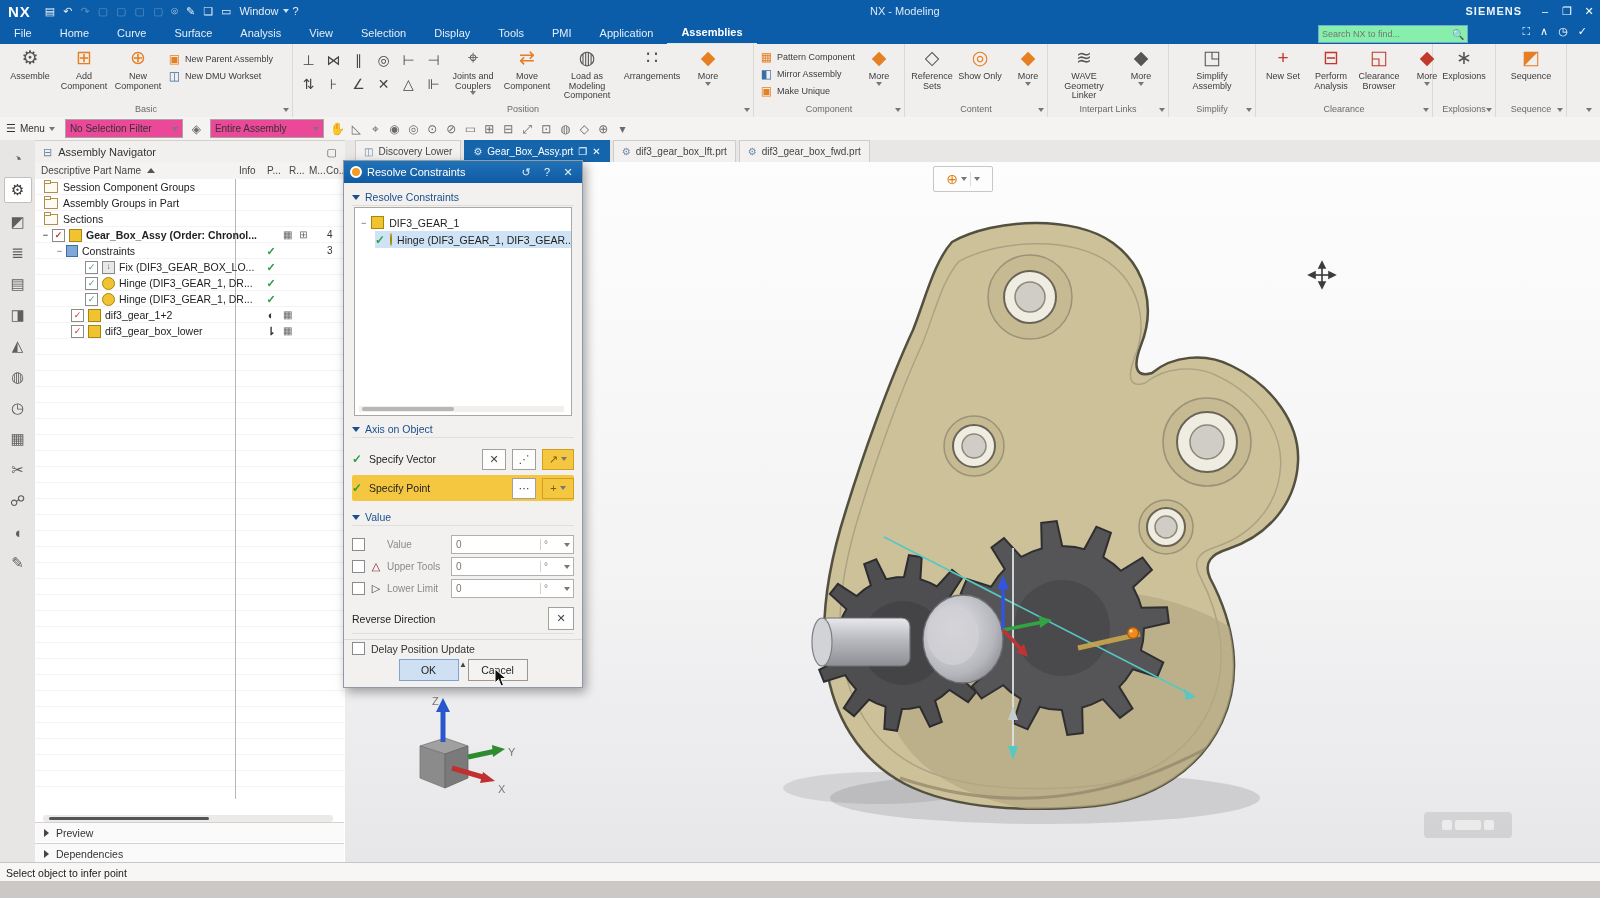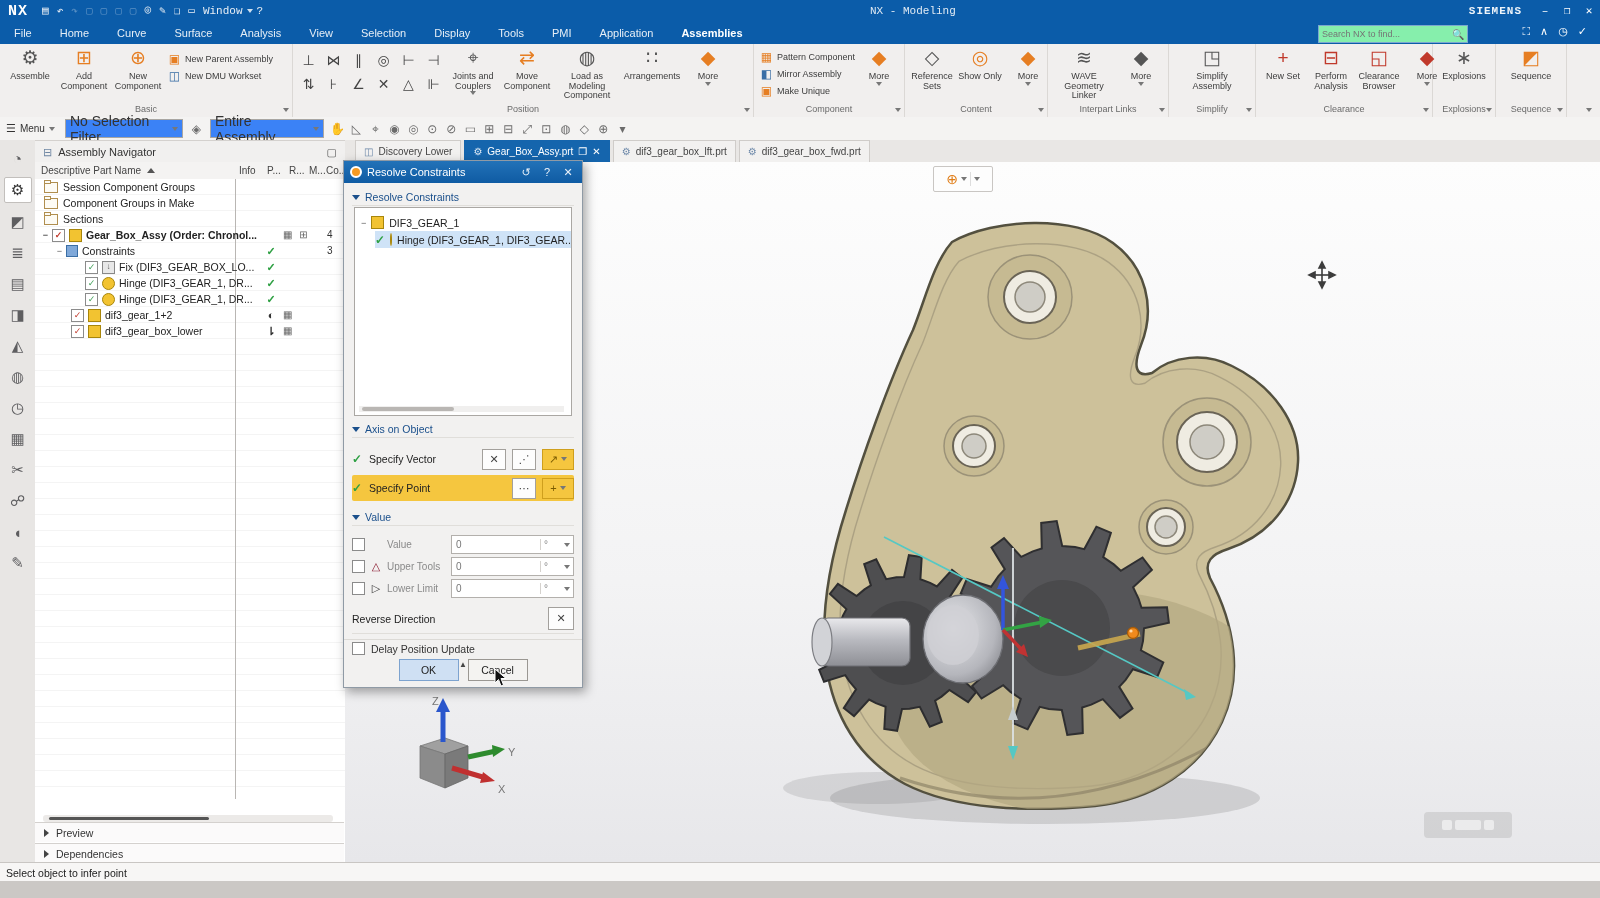--- a/index.html
+++ b/index.html
@@ -1,29 +1,29 @@
 <!DOCTYPE html>
 <html><head>
 <meta charset="utf-8">
 <style>
   html,body{margin:0;padding:0;background:#9aa0a6;font-family:"Liberation Sans",sans-serif;}
   #stage{position:relative;width:1600px;height:898px;background:#fff;overflow:hidden;}
   .abs{position:absolute;}
   .fl{display:flex;align-items:center;}
   
-  #titlebar{left:0;top:0;width:1600px;height:22px;background:#0b5ca9;color:#fff;display:flex;align-items:center;font-family:Liberation Mono, monospace;}
+  #titlebar{left:0;top:0;width:1600px;height:22px;background:#0b5ca9;color:#fff;display:flex;align-items:center;}
   #titlebar .app{font-weight:bold;font-size:15px;letter-spacing:1px;margin:0 10px 0 8px;}
   .tbico{color:#e8eef5;font-size:11px;margin:0 4px;line-height:22px;}
   .tbico.dim{opacity:.35;}
   #tb-title{position:absolute;left:870px;top:0;font-size:11px;color:#dfe9f3;line-height:22px;}
   #tb-brand{position:absolute;right:78px;top:0;font-size:11px;font-weight:bold;letter-spacing:1px;color:#eef4fa;line-height:22px;}
   .winbtn{width:22px;text-align:center;color:#fff;font-size:11px;line-height:22px;}
   #menubar{left:0;top:22px;width:1600px;height:22px;background:#0b5ca9;display:flex;align-items:center;}
   .menutab{color:#e6eef6;font-size:11px;padding:0 14px;line-height:22px;cursor:default;}
-  .menutab.active{color:#fff;font-weight:bold;border-bottom:1px solid #e5e5e5;}
+  .menutab.active{color:#fff;font-weight:bold;border-bottom:3px solid #e5e5e5;}
   #searchwrap{position:absolute;right:132px;top:25px;width:148px;height:16px;background:#86efac;border:1px solid #7ba7cf;display:flex;align-items:center;justify-content:space-between;}
   #searchwrap input{border:0;outline:none;flex:1;font-size:9px;color:#555;padding:0 3px;font-family:"Liberation Sans",sans-serif;background:transparent;}
   #searchwrap .mag{color:#4d7fae;font-size:10px;margin-right:2px;}
   .mrico{color:#fff;font-size:11px;margin:0 5px;}
   
   #ribbon{left:0;top:44px;width:1600px;height:73px;background:#f1efee;border-bottom:1px solid #c9c6c3;display:flex;}
   .rgroup{height:100%;border-right:1px solid #dbd8d5;display:flex;flex-direction:column;}
   .rbody{flex:1;display:flex;align-items:flex-start;padding:2px 3px 0 3px;}
   .rlabel{height:13px;font-size:9px;color:#6a6a6a;text-align:center;position:relative;}
   .rlabel .caret{position:absolute;right:3px;top:4px;}
@@ -33,21 +33,21 @@
   .bigbtn .lbl{font-size:9px;line-height:9.5px;color:#3c3c3c;text-align:center;white-space:normal;}
   .smallcol{display:flex;flex-direction:column;justify-content:flex-start;margin-left:2px;}
   .smallbtn{display:flex;align-items:center;height:17px;font-size:9px;color:#3c3c3c;white-space:nowrap;}
   .smallbtn .ric{font-size:12px;width:15px;text-align:center;margin-right:3px;}
   .cgrid{display:grid;grid-template-columns:repeat(6,25px);grid-template-rows:24px 24px;margin-top:2px;}
   .cgrid span{font-size:14px;color:#444;text-align:center;line-height:24px;}
   .orn{color:#e67e22;}.red{color:#c0392b;}.gry{color:#555;}.blu{color:#3a6ea5;}.grn{color:#27a844;}.yel{color:#e3b51f;}
   
   #toolbar{left:0;top:117px;width:1600px;height:23px;background:#f4f3f2;border-bottom:1px solid #cfccc9;display:flex;align-items:center;}
   .tbtn{font-size:10px;color:#333;padding:0 6px;display:flex;align-items:center;gap:4px;}
-  .combo{height:17px;background:#3b82f6;border:1px solid #a9a6a2;font-size:14px;color:#333;display:flex;align-items:center;padding:0 4px;gap:6px;margin:0 4px;}
+  .combo{height:17px;background:#ec4899;border:1px solid #a9a6a2;font-size:10px;color:#333;display:flex;align-items:center;padding:0 4px;gap:6px;margin:0 4px;}
   .combo .caret{margin-left:auto;}
   .snapico{font-size:12px;color:#6b6b6b;width:19px;text-align:center;}
   
   #navheader{left:35px;top:140px;width:310px;height:22px;background:#f1f0ef;border:1px solid #d4d1ce;border-left:none;display:flex;align-items:center;font-size:11px;color:#333;}
   #tabbar{left:345px;top:140px;width:1255px;height:22px;background:#e9e7e5;border-bottom:1px solid #c9c6c3;display:flex;align-items:flex-end;}
   .vtab{height:21px;display:flex;align-items:center;font-size:10px;color:#444;padding:0 8px;background:#f2f1f0;border:1px solid #cfccc9;border-bottom:none;margin-right:3px;gap:5px;white-space:nowrap;}
   .vtab.active{background:#1565ad;color:#fff;border-color:#1565ad;}
   .vtab .ti{font-size:10px;color:#6b87a8;}
   .vtab.active .ti{color:#dce9f5;}
   .vtab .tx{font-size:10px;}
@@ -467,21 +467,21 @@
       <span style="position:absolute;left:291px">Co...</span>
     </div>
     <div id="treewrap">
       <div class="navvline"></div>
       <div class="trow" style="left:6px;top:0">
           <span class="folder"></span>
           <span class="tlabel">Session Component Groups</span>
         </div>
       <div class="trow" style="left:6px;top:16px">
           <span class="folder"></span>
-          <span class="tlabel">Component Groups in Make</span>
+          <span class="tlabel">Assembly Groups in Part</span>
         </div>
       <div class="trow" style="left:6px;top:32px">
           <span class="folder"></span>
           <span class="tlabel">Sections</span>
         </div>
       <div class="trow" style="left:6px;top:48px;font-weight:bold">
           <span class="exp">−</span>
           <span class="cbx red">✓</span>
           <span class="pico"></span>
           <span class="tlabel">Gear_Box_Assy (Order: Chronol...</span>

